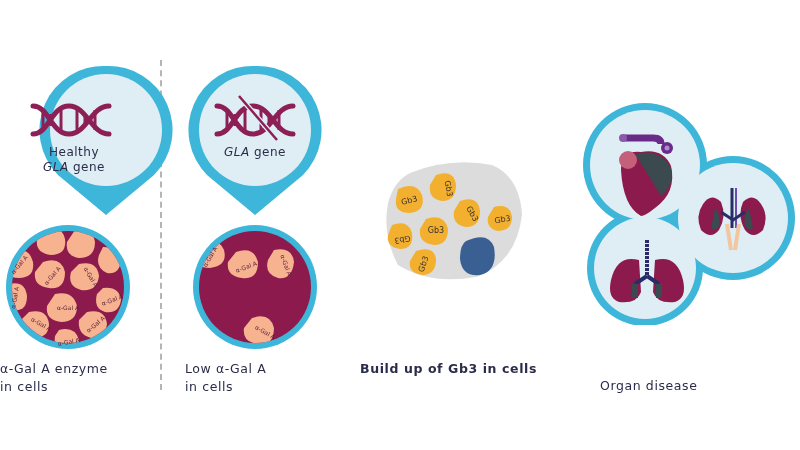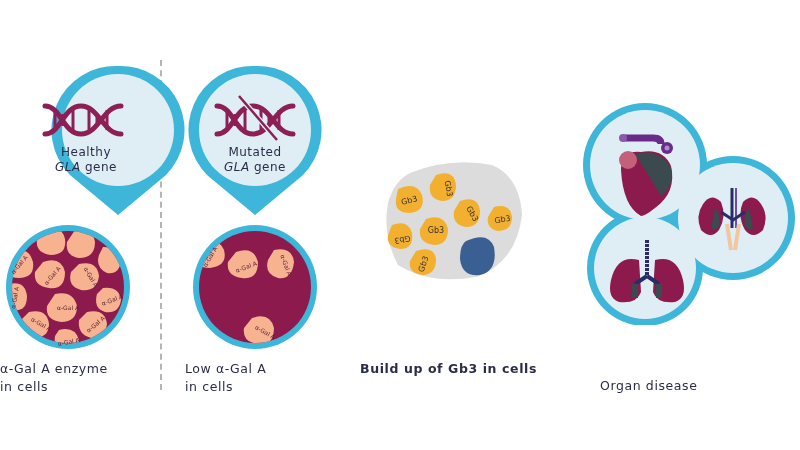--- a/index.html
+++ b/index.html
@@ -8,21 +8,21 @@
   .caption { position: absolute; color: #2a2c4a; font-size: 12.5px; letter-spacing: 0.6px; text-align: left; line-height: 18px; }
   .pin-label { position: absolute; text-align: center; color: #2a2c4a; font-size: 12px; letter-spacing: 0.5px; line-height: 15px; }
   .pin-label i { font-style: italic; }
   svg text { font-family: "DejaVu Sans", sans-serif; }
 </style>
 </head>
 <body>
 
 <div class="abs" style="left:160px; top:60px; width:0; height:330px; border-left:2px dashed #b5b5b5;"></div>
 
-<div class="abs" style="left:16px; top:60px; width:140px; height:160px;padding-left:32px;">
+<div class="abs" style="left:4px; top:60px; width:140px; height:160px;padding-left:32px;">
   <svg width="140" height="160" viewBox="0 0 140 160">
     <path d="M70 6 A64 64 0 0 1 118 115 L70 155 L22 115 A64 64 0 0 1 70 6 Z" fill="#3db6d9"></path>
     <circle cx="70" cy="70" r="56" fill="#dfeef4"></circle>
   </svg>
   <svg class="abs" style="left:25px; top:40px;" width="85" height="40" viewBox="0 0 85 40">
     <g fill="none" stroke="#8c1f55" stroke-width="5" stroke-linecap="round">
       <path d="M4 6 C20 6 22 34 40 34 C58 34 62 6 80 6"></path>
       <path d="M4 34 C20 34 22 6 40 6 C58 6 62 34 80 34"></path>
     </g>
     <g stroke="#8c1f55" stroke-width="3">
@@ -98,21 +98,20 @@
         <line x1="32" y1="10" x2="32" y2="30"></line>
           <line x1="48" y1="10" x2="48" y2="30"></line>
         <line x1="56" y1="14" x2="56" y2="26"></line>
           <line x1="66" y1="10" x2="66" y2="30"></line>
       </g>
     </g>
     <line x1="26" y1="2" x2="64" y2="46" stroke="#dfeef4" stroke-width="5"></line>
     <line x1="26" y1="2" x2="64" y2="46" stroke="#8c1f55" stroke-width="2.5"></line>
   </svg>
   <div class="pin-label" style="left:20px; top:85px; width:100px;">
-    <div>Mutated</div>
     <div><i>GLA</i><span> gene</span></div>
   </div>
 </div>
 
 <div class="abs" style="left:190px; top:222px; width:130px; height:130px;">
   <svg width="130" height="130" viewBox="0 0 130 130">
     <defs>
         <clipPath id="c2">
           <circle cx="65" cy="65" r="56"></circle>
         </clipPath>

